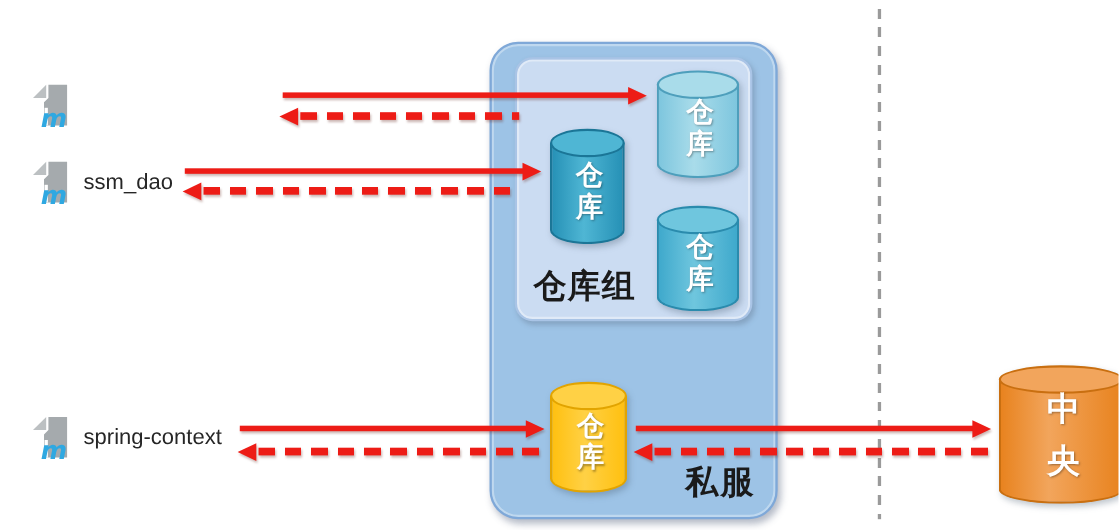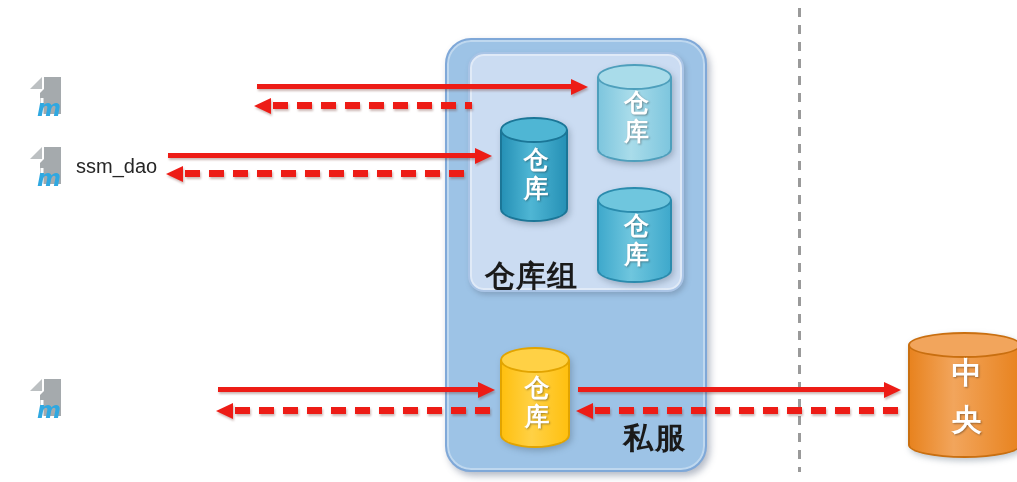--- a/index.html
+++ b/index.html
@@ -14,21 +14,21 @@
 
   
   .outer-box{position:absolute;left:445px;top:38px;width:262px;height:434px;border-radius:26px;
              background:var(--outer-box-fill);border:2px solid var(--outer-box-border);
              box-sizing:border-box;z-index:1;
              box-shadow:3px 4px 7px rgba(90,105,130,.45), inset 0 0 0 2px rgba(255,255,255,.35);}
   .inner-box{position:absolute;left:468px;top:52px;width:216px;height:240px;border-radius:16px;
              background:var(--inner-box-fill);border:2px solid var(--inner-box-border);
              box-sizing:border-box;z-index:2;
              box-shadow:2px 3px 5px rgba(90,105,130,.35), inset 0 0 0 2px rgba(255,255,255,.4);}
-  .group-label{position:absolute;left:485px;top:256px;font-size:30px;font-weight:bold;
+  .group-label{position:absolute;left:485px;top:240px;font-size:30px;font-weight:bold;
                color:var(--label-text);z-index:3;letter-spacing:1px;}
   .server-label{position:absolute;left:611px;top:418px;font-size:30px;font-weight:bold;
                 color:var(--label-text);z-index:3;letter-spacing:2px;margin-left:12px;}
 
   
   .cyl{position:absolute;z-index:3;filter:drop-shadow(2px 3px 3px rgba(70,90,110,.35));}
   .cyl-top{position:absolute;left:0;right:0;top:0;height:26px;border-radius:50%;
            box-sizing:border-box;border:2px solid;z-index:2;}
   .cyl-body{position:absolute;left:0;right:0;top:13px;bottom:0;box-sizing:border-box;
             border:2px solid;border-top:none;z-index:1;
@@ -102,20 +102,21 @@
 
   <div class="client" style="top:376px">
     <span class="mvn-icon">
       <svg width="36" height="44" viewBox="0 0 36 44">
         <polygon points="2,15 14,3 14,15" fill="#BCC0C2"></polygon>
         <path d="M16,3 L33,3 L33,40 L12,40 L12,19 L16,15 Z" fill="#A5AAAD"></path>
         <rect x="12.5" y="24" width="3" height="16" fill="#ffffff"></rect>
       </svg>
       <span class="mvn-m">m</span>
     </span>
+    <span class="client-label">spring-context</span>
   </div>
 
   <div class="cyl teal-light" style="left:597px;top:64px;width:75px;height:98px">
     <div class="cyl-top"></div>
     <div class="cyl-body"></div>
     <div class="cyl-label" style="top:24px;font-size:25px">仓库</div>
   </div>
 
   <div class="cyl teal-dark" style="left:500px;top:117px;width:68px;height:105px">
     <div class="cyl-top"></div>

